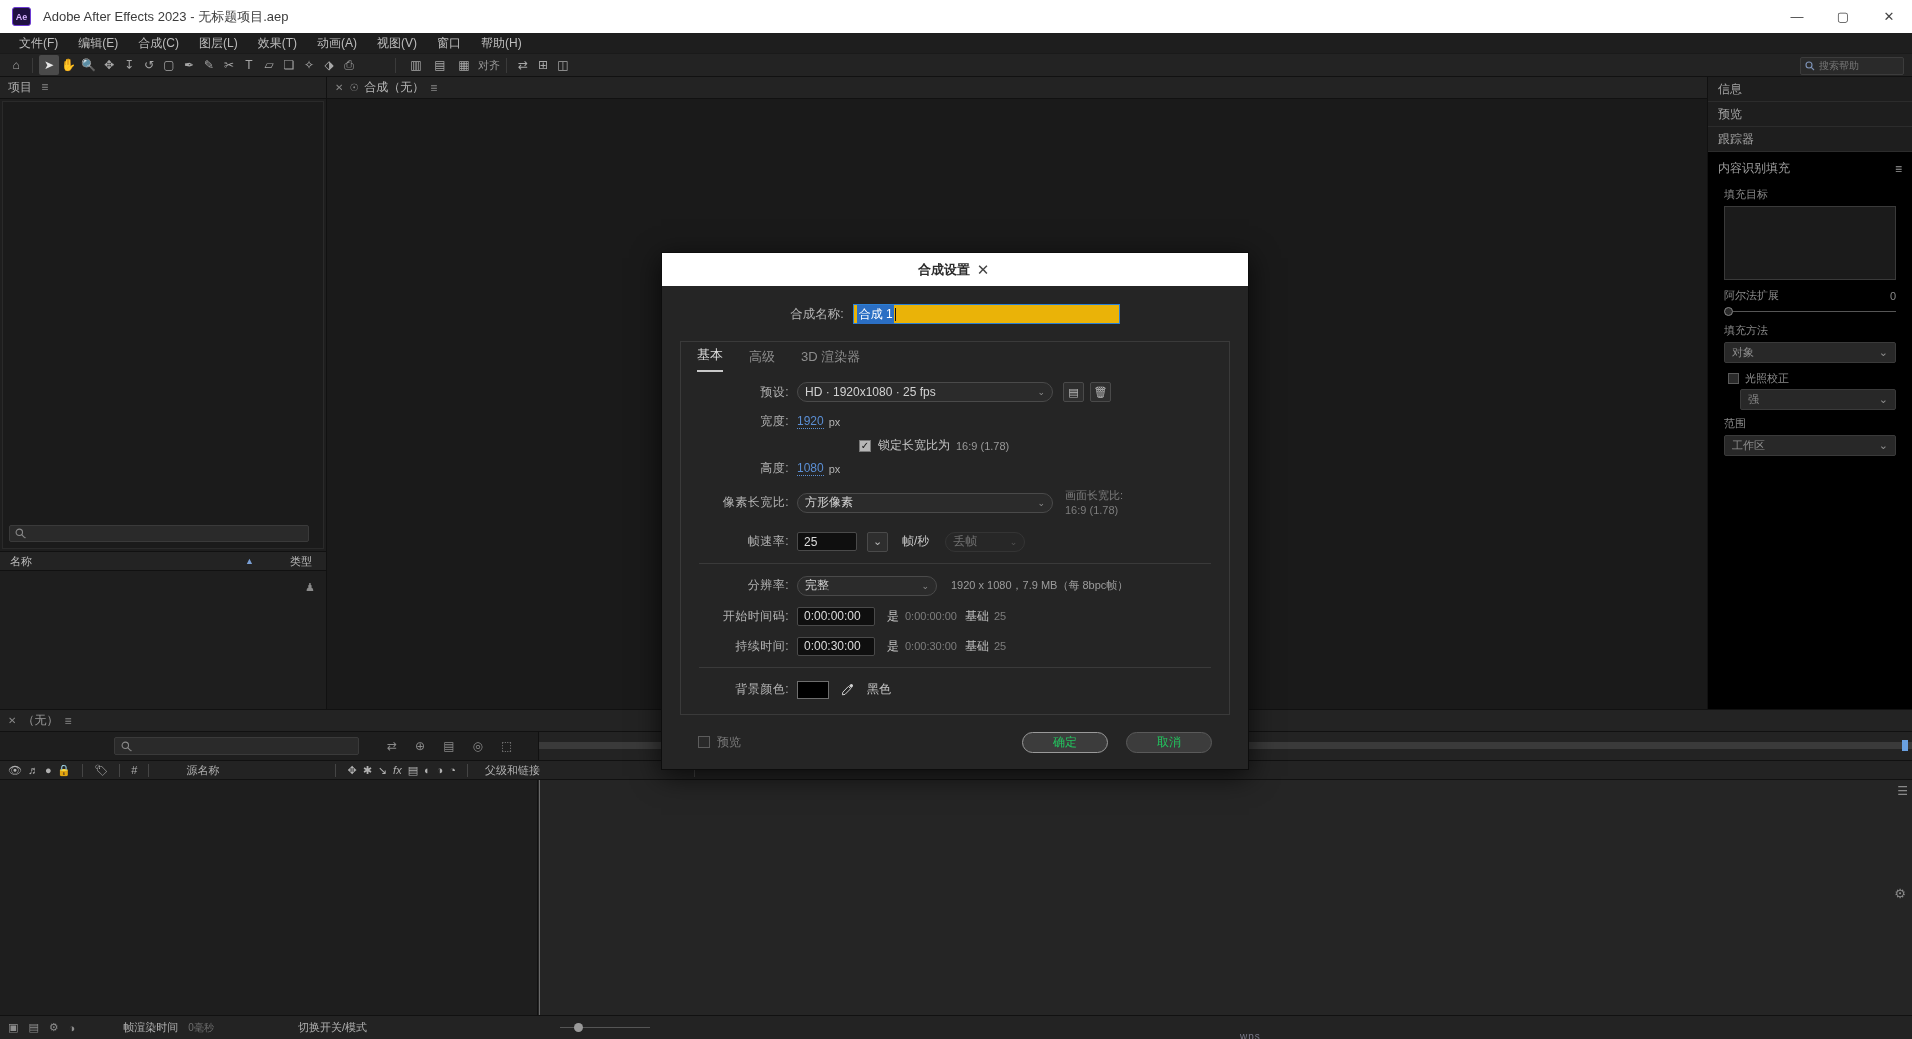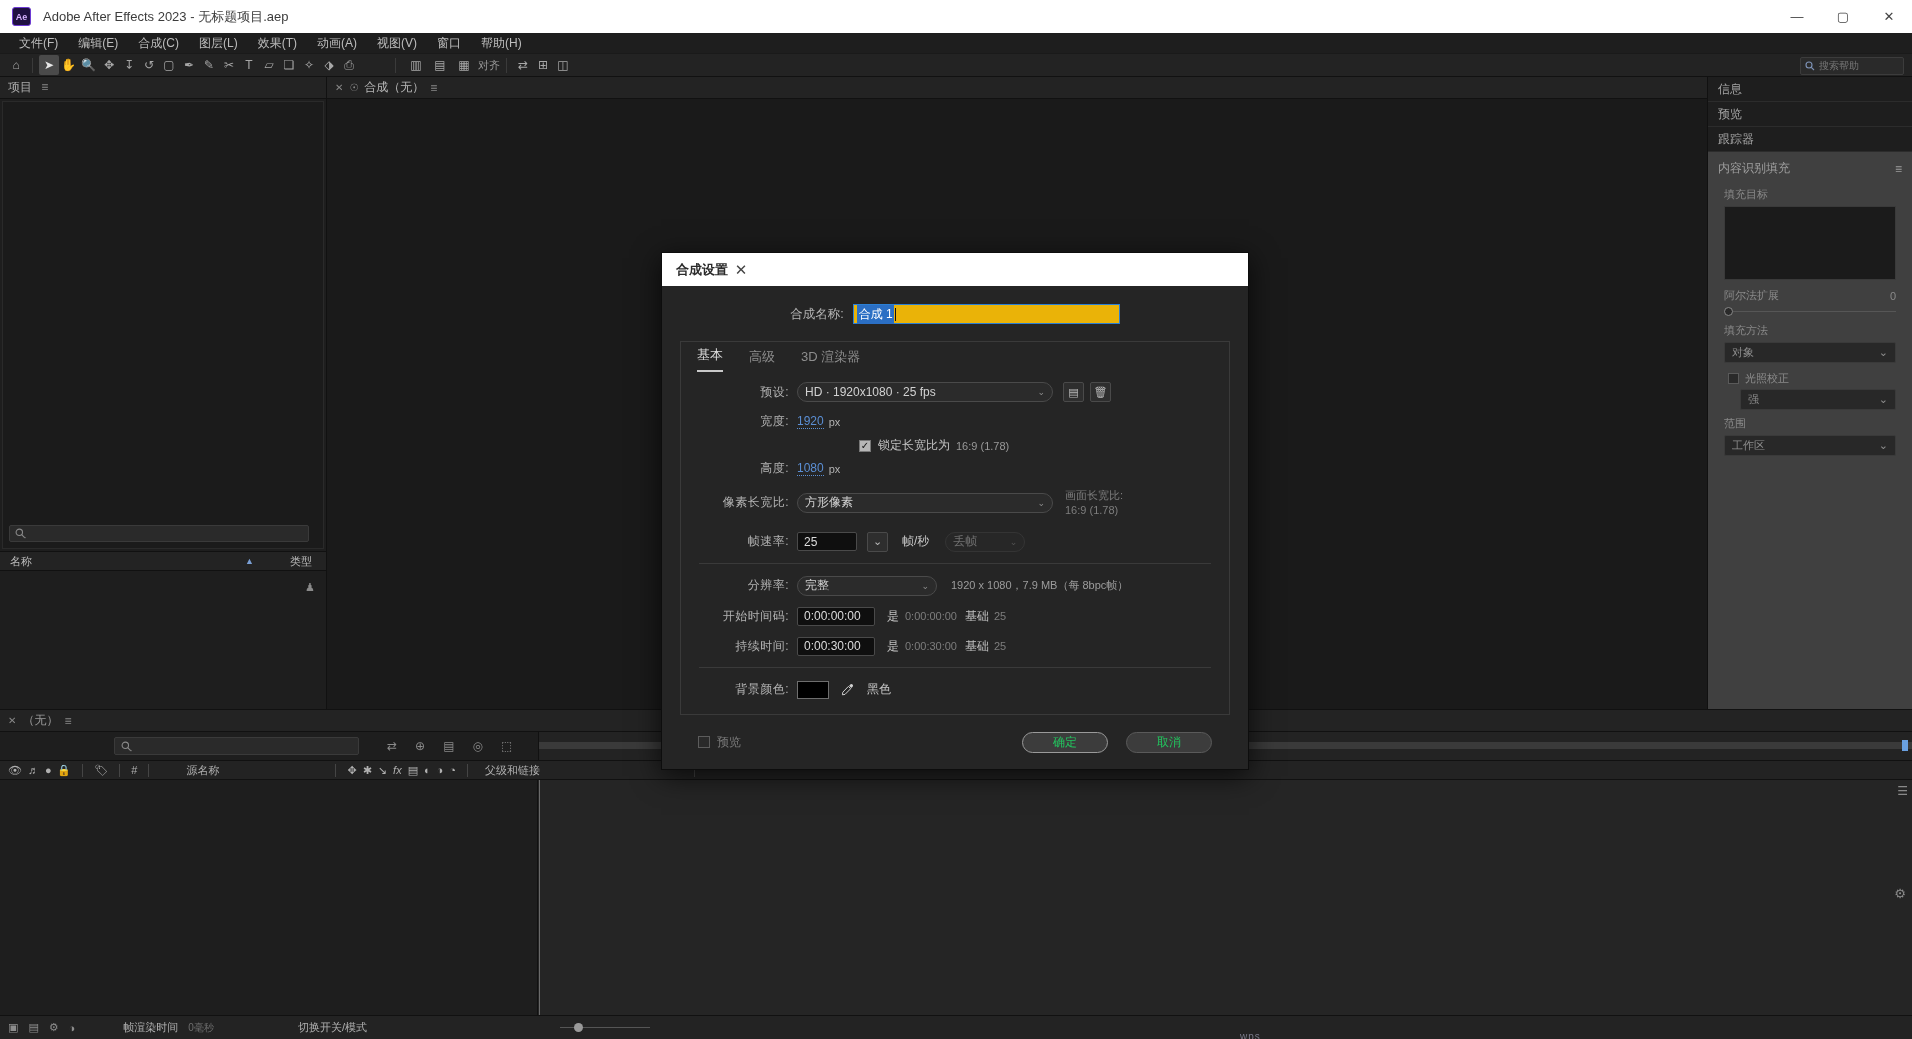--- a/index.html
+++ b/index.html
@@ -63,21 +63,21 @@
   .tab-x{color:#888;font-size:10px;}
   .comp-view{flex:1;background:#1a1a1a;}
   .comp-foot{height:22px;background:#232323;border-top:1px solid #111;display:flex;align-items:center;padding-left:8px;gap:8px;}
   .minisel{height:16px;background:#2b2b2b;border:1px solid #3c3c3c;border-radius:2px;
     display:flex;align-items:center;padding:0 6px;color:#bbb;font-size:10px;gap:5px;}
 
   
   .right-col{width:205px;background:#1e1e1e;border-left:1px solid #111;display:flex;flex-direction:column;}
   .rp-head{height:25px;display:flex;align-items:center;padding-left:10px;color:#a5a5a5;font-size:12px;
     border-bottom:1px solid #2c2c2c;background:#1e1e1e;}
-  .cif{flex:1;background:#404040;padding:8px 10px;}
+  .cif{flex:1;background:#000000;padding:8px 10px;}
   .cif-title{display:flex;align-items:center;justify-content:space-between;color:#9e9e9e;font-size:12px;margin-bottom:10px;}
   .cif-lbl{color:#8a8a8a;font-size:11px;margin:6px 0 4px 6px;}
   .cif-box{height:74px;border:1px solid #3a3a3a;background:#1b1b1b;margin:0 6px;}
   .cif-row{display:flex;align-items:center;justify-content:space-between;margin:8px 6px 2px 6px;color:#8a8a8a;font-size:11px;}
   .slider{height:12px;margin:0 6px;display:flex;align-items:center;}
   .slider-track{flex:1;height:1px;background:#565656;}
   .slider-knob{width:9px;height:9px;border-radius:50%;border:1px solid #888;background:#2a2a2a;}
   .cif-sel{height:21px;margin:3px 6px;background:#282828;border:1px solid #3a3a3a;border-radius:2px;
     display:flex;align-items:center;justify-content:space-between;padding:0 7px;color:#8e8e8e;font-size:11px;}
   .cif-check{display:flex;align-items:center;gap:6px;margin:8px 6px 3px 10px;color:#8a8a8a;font-size:11px;}
@@ -103,21 +103,21 @@
   .tl-foot{height:24px;background:#232323;border-top:1px solid #111;display:flex;align-items:center;padding-left:8px;gap:10px;position:relative;}
   .tl-foot-txt{color:#b0b0b0;font-size:11px;}
   .tl-foot-sub{color:#6e6e6e;font-size:10px;}
   .zoom-slider{position:absolute;left:560px;top:9px;width:90px;height:5px;}
   .zs-track{height:1px;background:#555;margin-top:2px;}
   .zs-knob{position:absolute;left:14px;top:-2px;width:9px;height:9px;border-radius:50%;background:#9a9a9a;}
 
   
   .modal{position:absolute;left:661px;top:252px;width:588px;height:518px;background:#252525;
     border:1px solid #0d0d0d;box-shadow:0 6px 26px rgba(0,0,0,.7);z-index:50;display:flex;flex-direction:column;}
-  .modal-title{height:33px;background:#fff;display:flex;align-items:center;padding:1px 10px 0 14px;justify-content:flex-start;}
+  .modal-title{height:33px;background:#fff;display:flex;align-items:center;padding:1px 10px 0 14px;justify-content:center;}
   .modal-title span{color:#2b2b2b;font-size:13px;font-weight:bold;}
   .modal-close{color:#444;font-size:15px;width:26px;height:26px;display:flex;align-items:center;justify-content:center;}
   .modal-body{flex:1;padding:18px 18px 0 18px;display:flex;flex-direction:column;}
 
   .name-row{display:flex;align-items:center;justify-content:center;margin-bottom:17px;}
   .name-lbl{color:#b5b5b5;font-size:12.5px;margin-right:9px;}
   .name-input{width:267px;height:20px;background:#eab308;border:1px solid #2b7fd4;
     display:flex;align-items:center;padding-left:3px;}
   .name-sel{background:#2b6fc4;color:#fff;font-size:12px;padding:1px 1px 1px 2px;}
   .name-caret{width:1px;height:13px;background:#111;margin-left:1px;}

